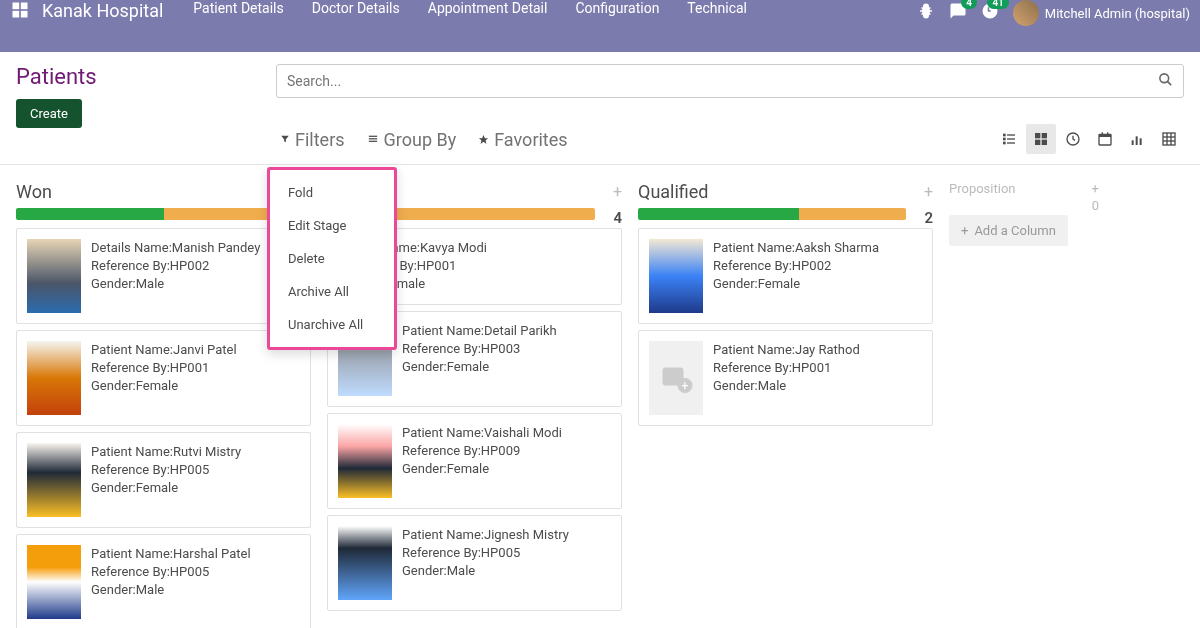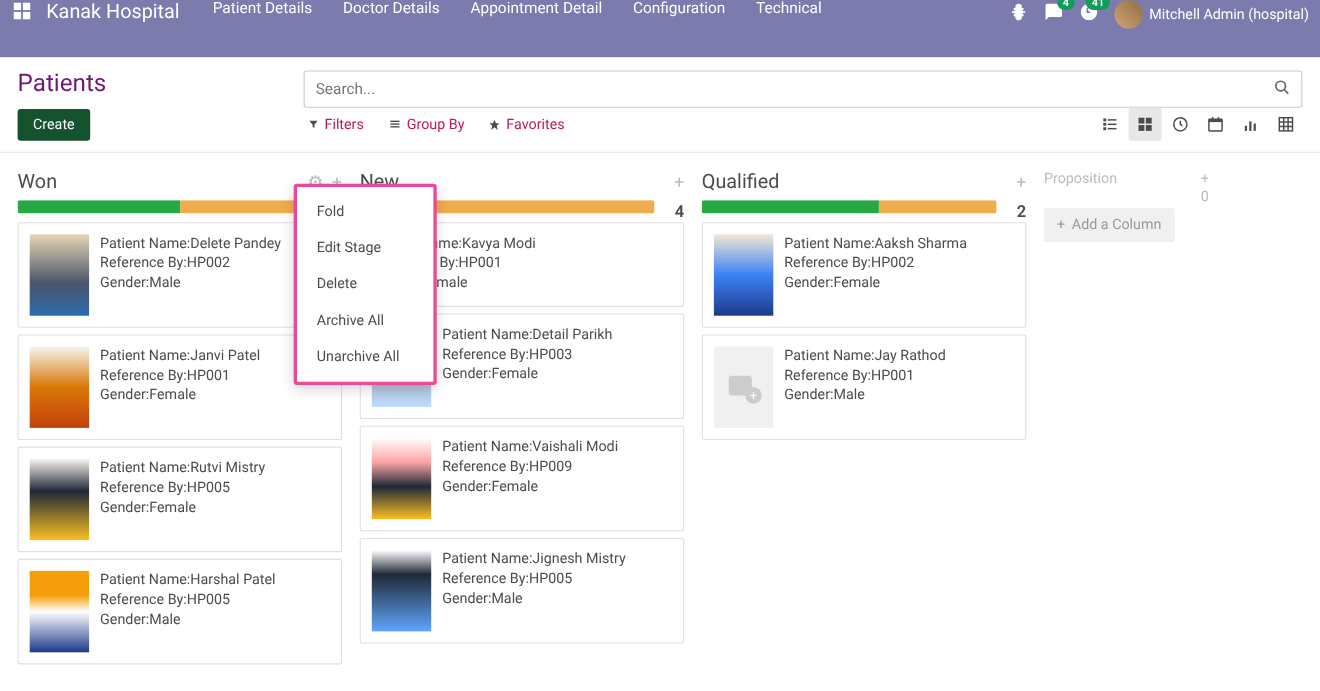--- a/index.html
+++ b/index.html
@@ -12,27 +12,27 @@
 .topnav .right{margin-left:auto;display:flex;align-items:center;gap:14px}
 .badge-icon{position:relative;cursor:pointer}
 .badge-icon svg{width:18px;height:18px}
 .badge{position:absolute;top:-6px;right:-10px;background:#0f9d58;color:#fff;font-size:10px;border-radius:8px;padding:1px 5px;font-weight:600}
 .avatar{width:26px;height:26px;border-radius:50%;background:linear-gradient(45deg,#d4a373,#8b6f47);margin-right:6px}
 .user{font-size:13px;display:flex;align-items:center;cursor:pointer}
 .subheader{display:flex;align-items:flex-start;padding:12px 16px 0 16px}
 .subheader .left-col{display:flex;flex-direction:column;gap:10px;width:260px}
 .page-title{font-size:22px;color:#701a75}
 .create-btn{background:#14532d;color:#fff;border:none;padding:7px 14px;border-radius:3px;font-size:13px;cursor:pointer;width:fit-content}
-.subheader .right-col{flex:1;display:flex;flex-direction:column;gap:0}
+.subheader .right-col{flex:1;display:flex;flex-direction:column;gap:26px}
 .search-wrap{display:flex;border:1px solid #ccc;border-radius:3px;height:34px;align-items:center;padding:0 10px}
 .search-wrap input{flex:1;border:none;outline:none;font-size:14px}
 .search-wrap .sicon{color:#666;cursor:pointer}
 .toolbar-row{display:flex;align-items:center;justify-content:space-between}
 .filter-group{display:flex;gap:22px;padding-left:4px}
-.filter-btn{display:flex;align-items:center;gap:5px;font-size:13px;color:#be185d;cursor:pointer}
+.filter-btn{display:flex;align-items:center;gap:5px;font-size:18px;color:#737373;cursor:pointer}
 .view-switch{display:flex;gap:2px}
 .view-btn{width:30px;height:30px;display:flex;align-items:center;justify-content:center;cursor:pointer;border-radius:2px}
 .view-btn.active{background:#e8e8e8}
 .kanban{display:flex;gap:16px;padding:16px;border-top:1px solid #e5e5e5;margin-top:10px;align-items:flex-start}
 .kcol{width:295px;flex-shrink:0}
 .kcol-head{display:flex;align-items:center;justify-content:space-between;margin-bottom:6px}
 .kcol-title{font-size:18px;color:#4c4c4c}
 .kcol-icons{display:flex;gap:8px;color:#bbb}
 .kcol-icons span{cursor:pointer}
 .progress{display:flex;height:12px;border-radius:2px;overflow:hidden;margin-bottom:8px;align-items:center}
@@ -207,21 +207,21 @@
       </div>
       <div class="progress-wrap">
         <div class="progress">
           <div class="green" style="width:50%"></div>
           <div class="orange" style="width:50%"></div>
         </div>
       </div>
       <div class="card">
         <div class="thumb t1"></div>
         <div class="info">
-          <div>Patient Name:Delete Pandey</div>
+          <div>Details Name:Manish Pandey</div>
           <div>Reference By:HP002</div>
           <div>Gender:Male</div>
         </div>
       </div>
       <div class="card">
         <div class="thumb t2"></div>
         <div class="info">
           <div>Patient Name:Janvi Patel</div>
           <div>Reference By:HP001</div>
           <div>Gender:Female</div>

